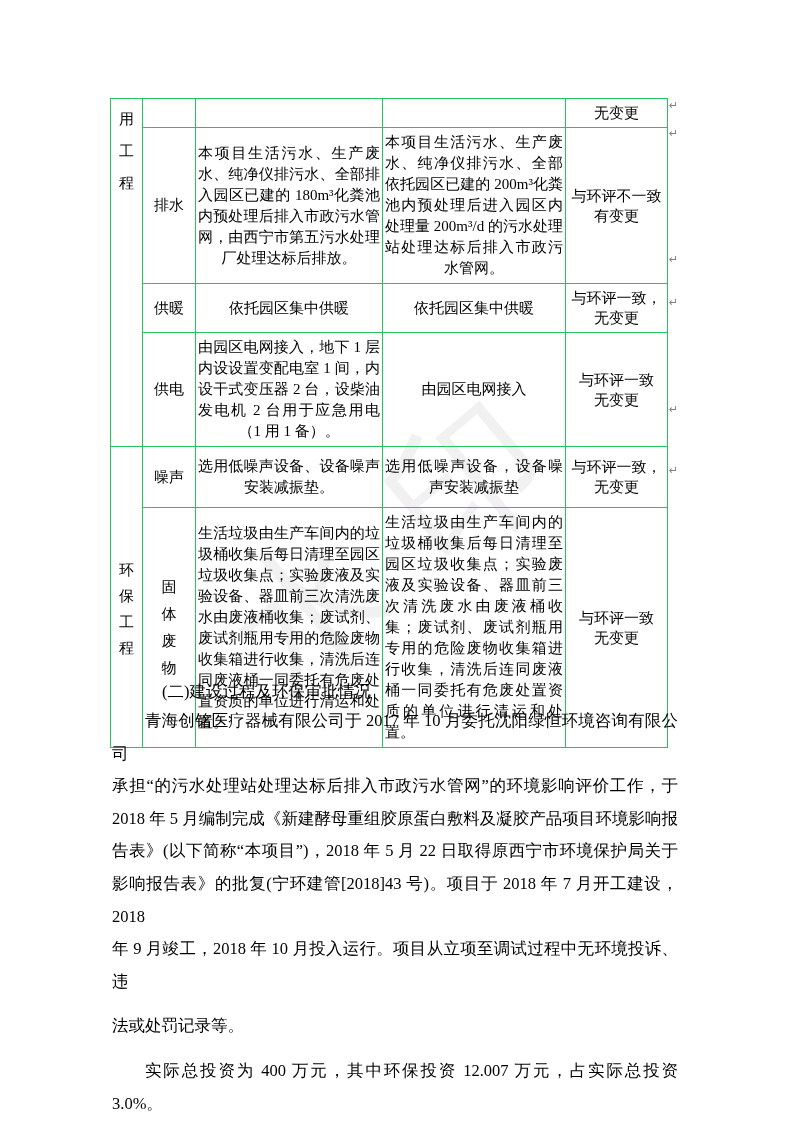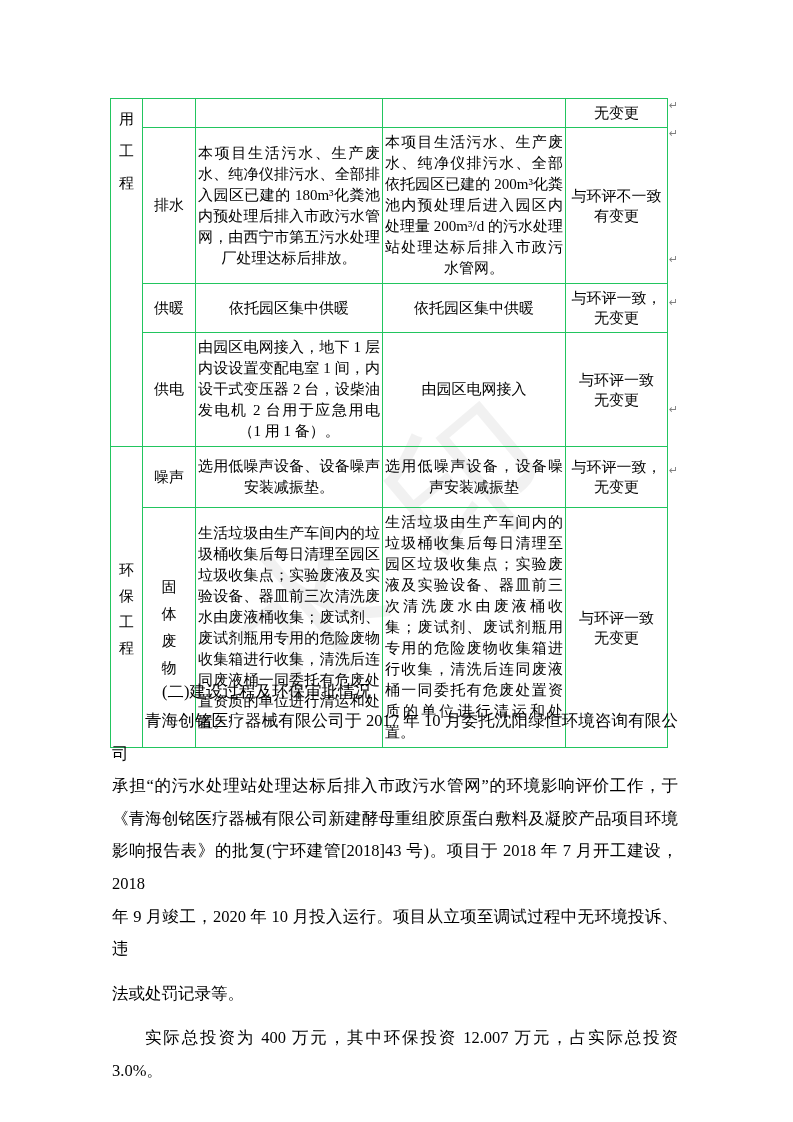--- a/index.html
+++ b/index.html
@@ -123,20 +123,21 @@
   <span class="row-mark" style="top:128px">↵</span>
   <span class="row-mark" style="top:254px">↵</span>
   <span class="row-mark" style="top:297px">↵</span>
   <span class="row-mark" style="top:404px">↵</span>
   <span class="row-mark" style="top:465px">↵</span>
 
   <div class="body-text">
     <div class="heading">(二)建设过程及环保审批情况</div>
     <div class="bline first">青海创铭医疗器械有限公司于 2017 年 10 月委托沈阳绿恒环境咨询有限公司</div>
     <div class="bline">承担“的污水处理站处理达标后排入市政污水管网”的环境影响评价工作，于</div>
-    <div class="bline">《青海创铭医疗器械有限公司新建酵母重组胶原蛋白敷料及凝胶产品项目环境</div>
+    <div class="bline">2018 年 5 月编制完成《新建酵母重组胶原蛋白敷料及凝胶产品项目环境影响报</div>
+    <div class="bline">告表》(以下简称“本项目”)，2018 年 5 月 22 日取得原西宁市环境保护局关于</div>
     <div class="bline">影响报告表》的批复(宁环建管[2018]43 号)。项目于 2018 年 7 月开工建设，2018</div>
-    <div class="bline">年 9 月竣工，2020 年 10 月投入运行。项目从立项至调试过程中无环境投诉、违</div>
+    <div class="bline">年 9 月竣工，2018 年 10 月投入运行。项目从立项至调试过程中无环境投诉、违</div>
     <div class="bline last">法或处罚记录等。</div>
     <div class="bline first last">实际总投资为 400 万元，其中环保投资 12.007 万元，占实际总投资 3.0%。</div>
   </div>
 
 </div>
 
 </body></html>

